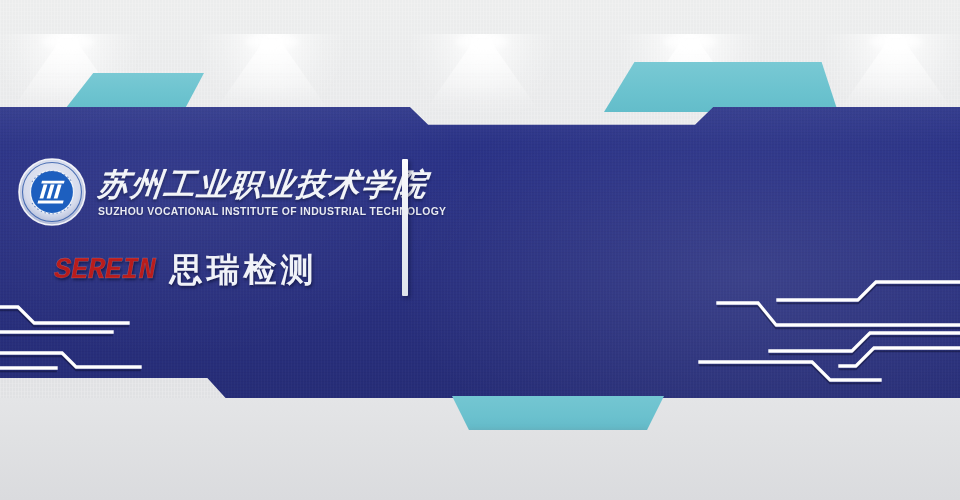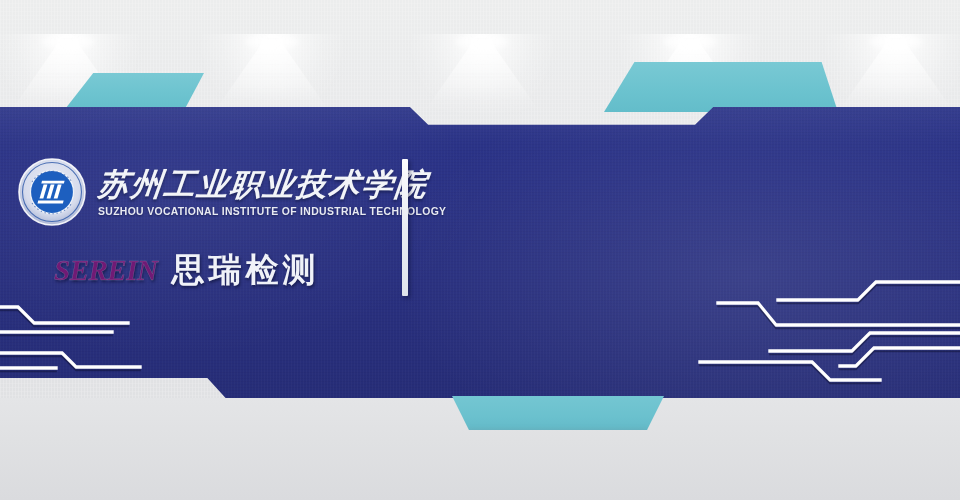--- a/index.html
+++ b/index.html
@@ -239,26 +239,26 @@
   }
 
   .partner-row {
     margin-top: 20px;
     margin-left: 38px;
     display: flex;
     align-items: center;
     gap: 14px;
   }
   .serein {
-    font-family: Liberation Serif, serif;
+    font-family: Liberation Mono, monospace;
     font-size: 29px;
     font-weight: 700;
     font-style: italic;
     letter-spacing: -0.5px;
-    color: #701a75;
+    color: #b91c1c;
     text-shadow: 1px 2px 3px rgba(8,12,45,.6);
     -webkit-text-stroke: .4px rgba(255,255,255,.25);
   }
   .serein-cn {
     font-family: "DejaVu Sans", "Liberation Sans", sans-serif;
     font-size: 33px;
     font-weight: 700;
     letter-spacing: 4px;
     color: #f0f2f8;
     text-shadow: 1px 2px 3px rgba(8,12,45,.6);

